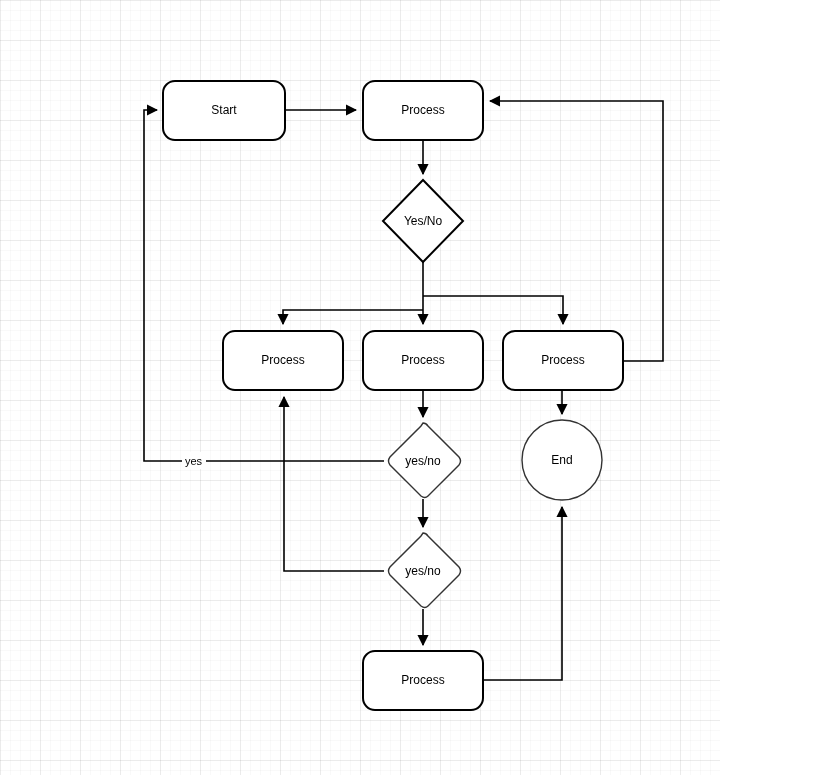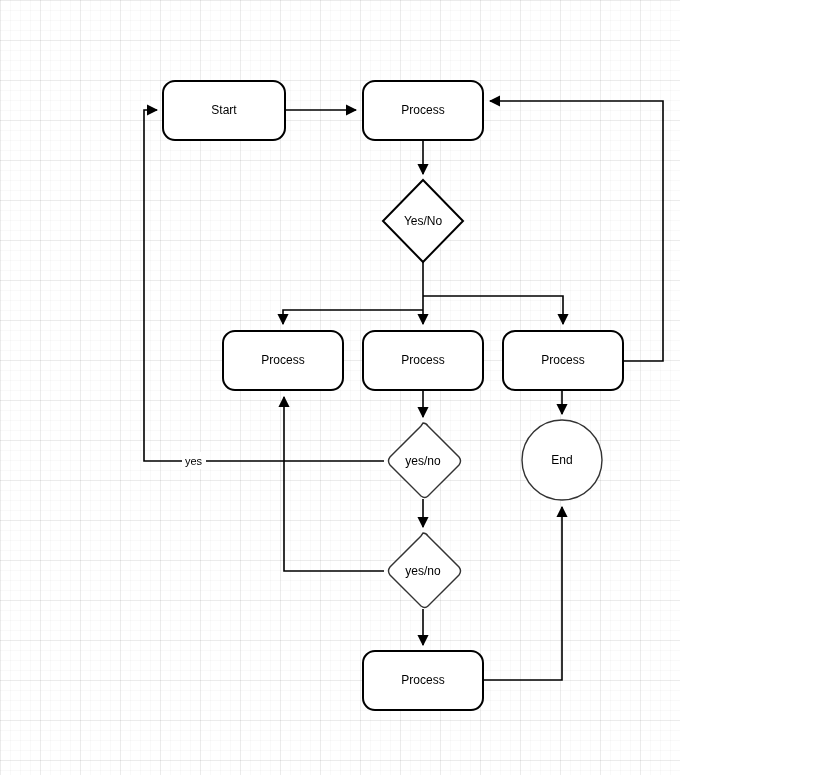--- a/index.html
+++ b/index.html
@@ -17,20 +17,21 @@
     height: 775px;
     overflow: hidden;
     background-color: #ffffff;
     background-image:
       linear-gradient(to right, rgba(0,0,0,0.055) 1px, transparent 1px),
       linear-gradient(to bottom, rgba(0,0,0,0.055) 1px, transparent 1px),
       linear-gradient(to right, rgba(0,0,0,0.022) 1px, transparent 1px),
       linear-gradient(to bottom, rgba(0,0,0,0.022) 1px, transparent 1px);
     background-size: 40px 40px, 40px 40px, 10px 10px, 10px 10px;
     background-position: 0 0, 0 0, 0 0, 0 0;
+    padding-left: 40px;
   }
   #diagram {
     position: absolute;
     left: 0;
     top: 0;
     width: 814px;
     height: 775px;
   }
   .node-label {
     font-family: "Liberation Sans", sans-serif;

